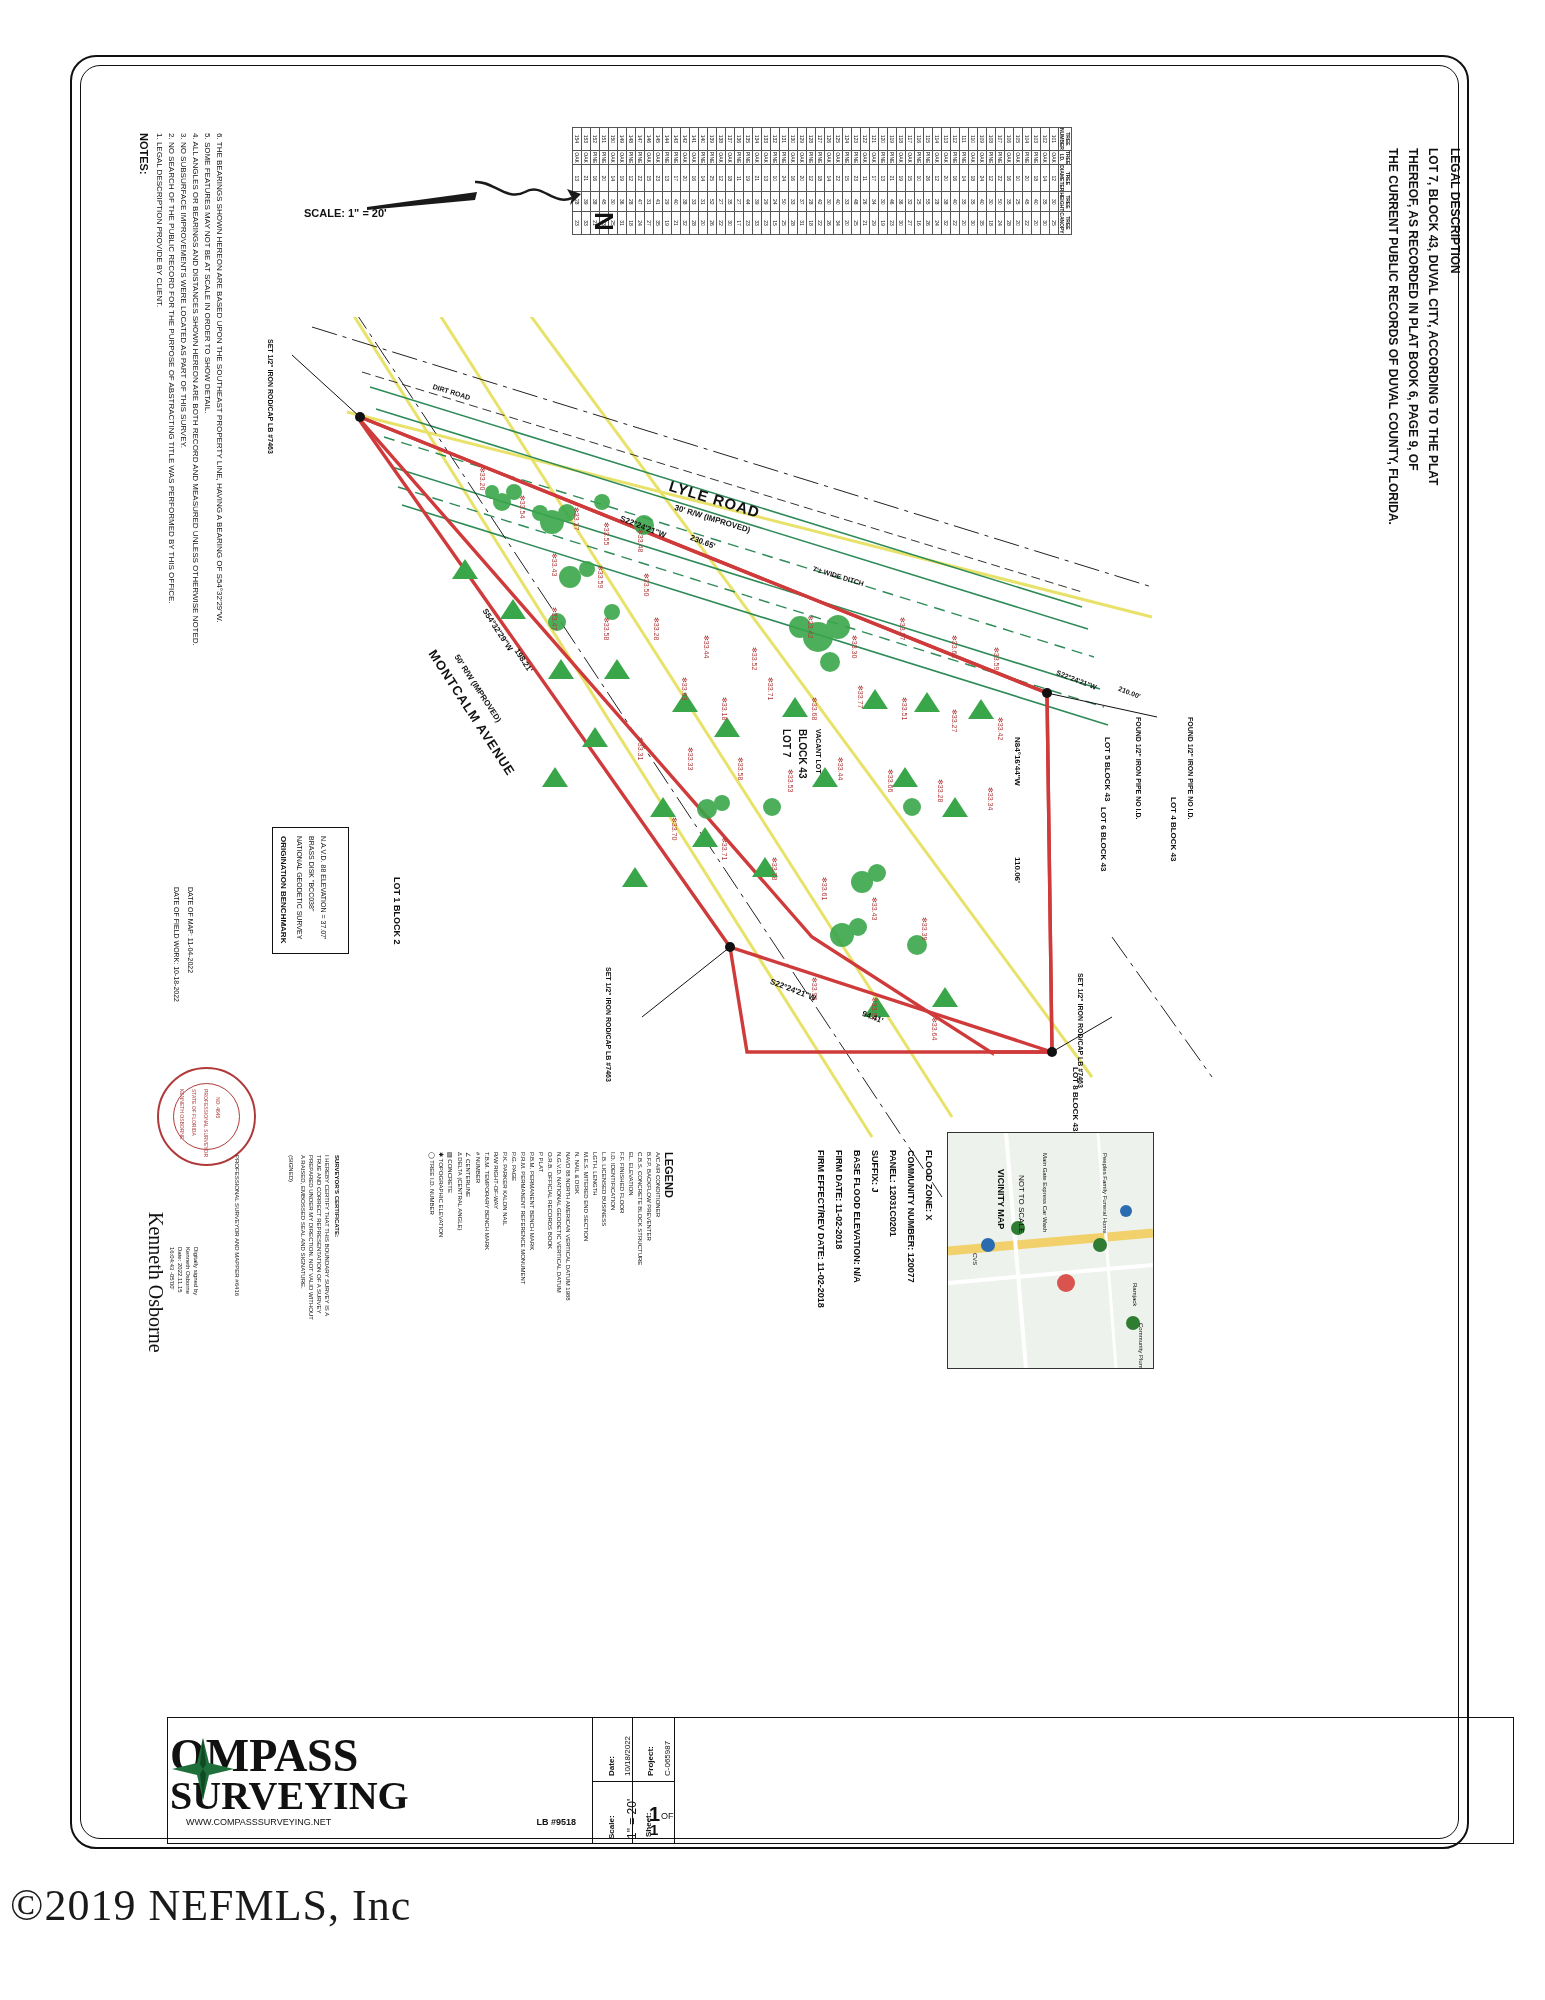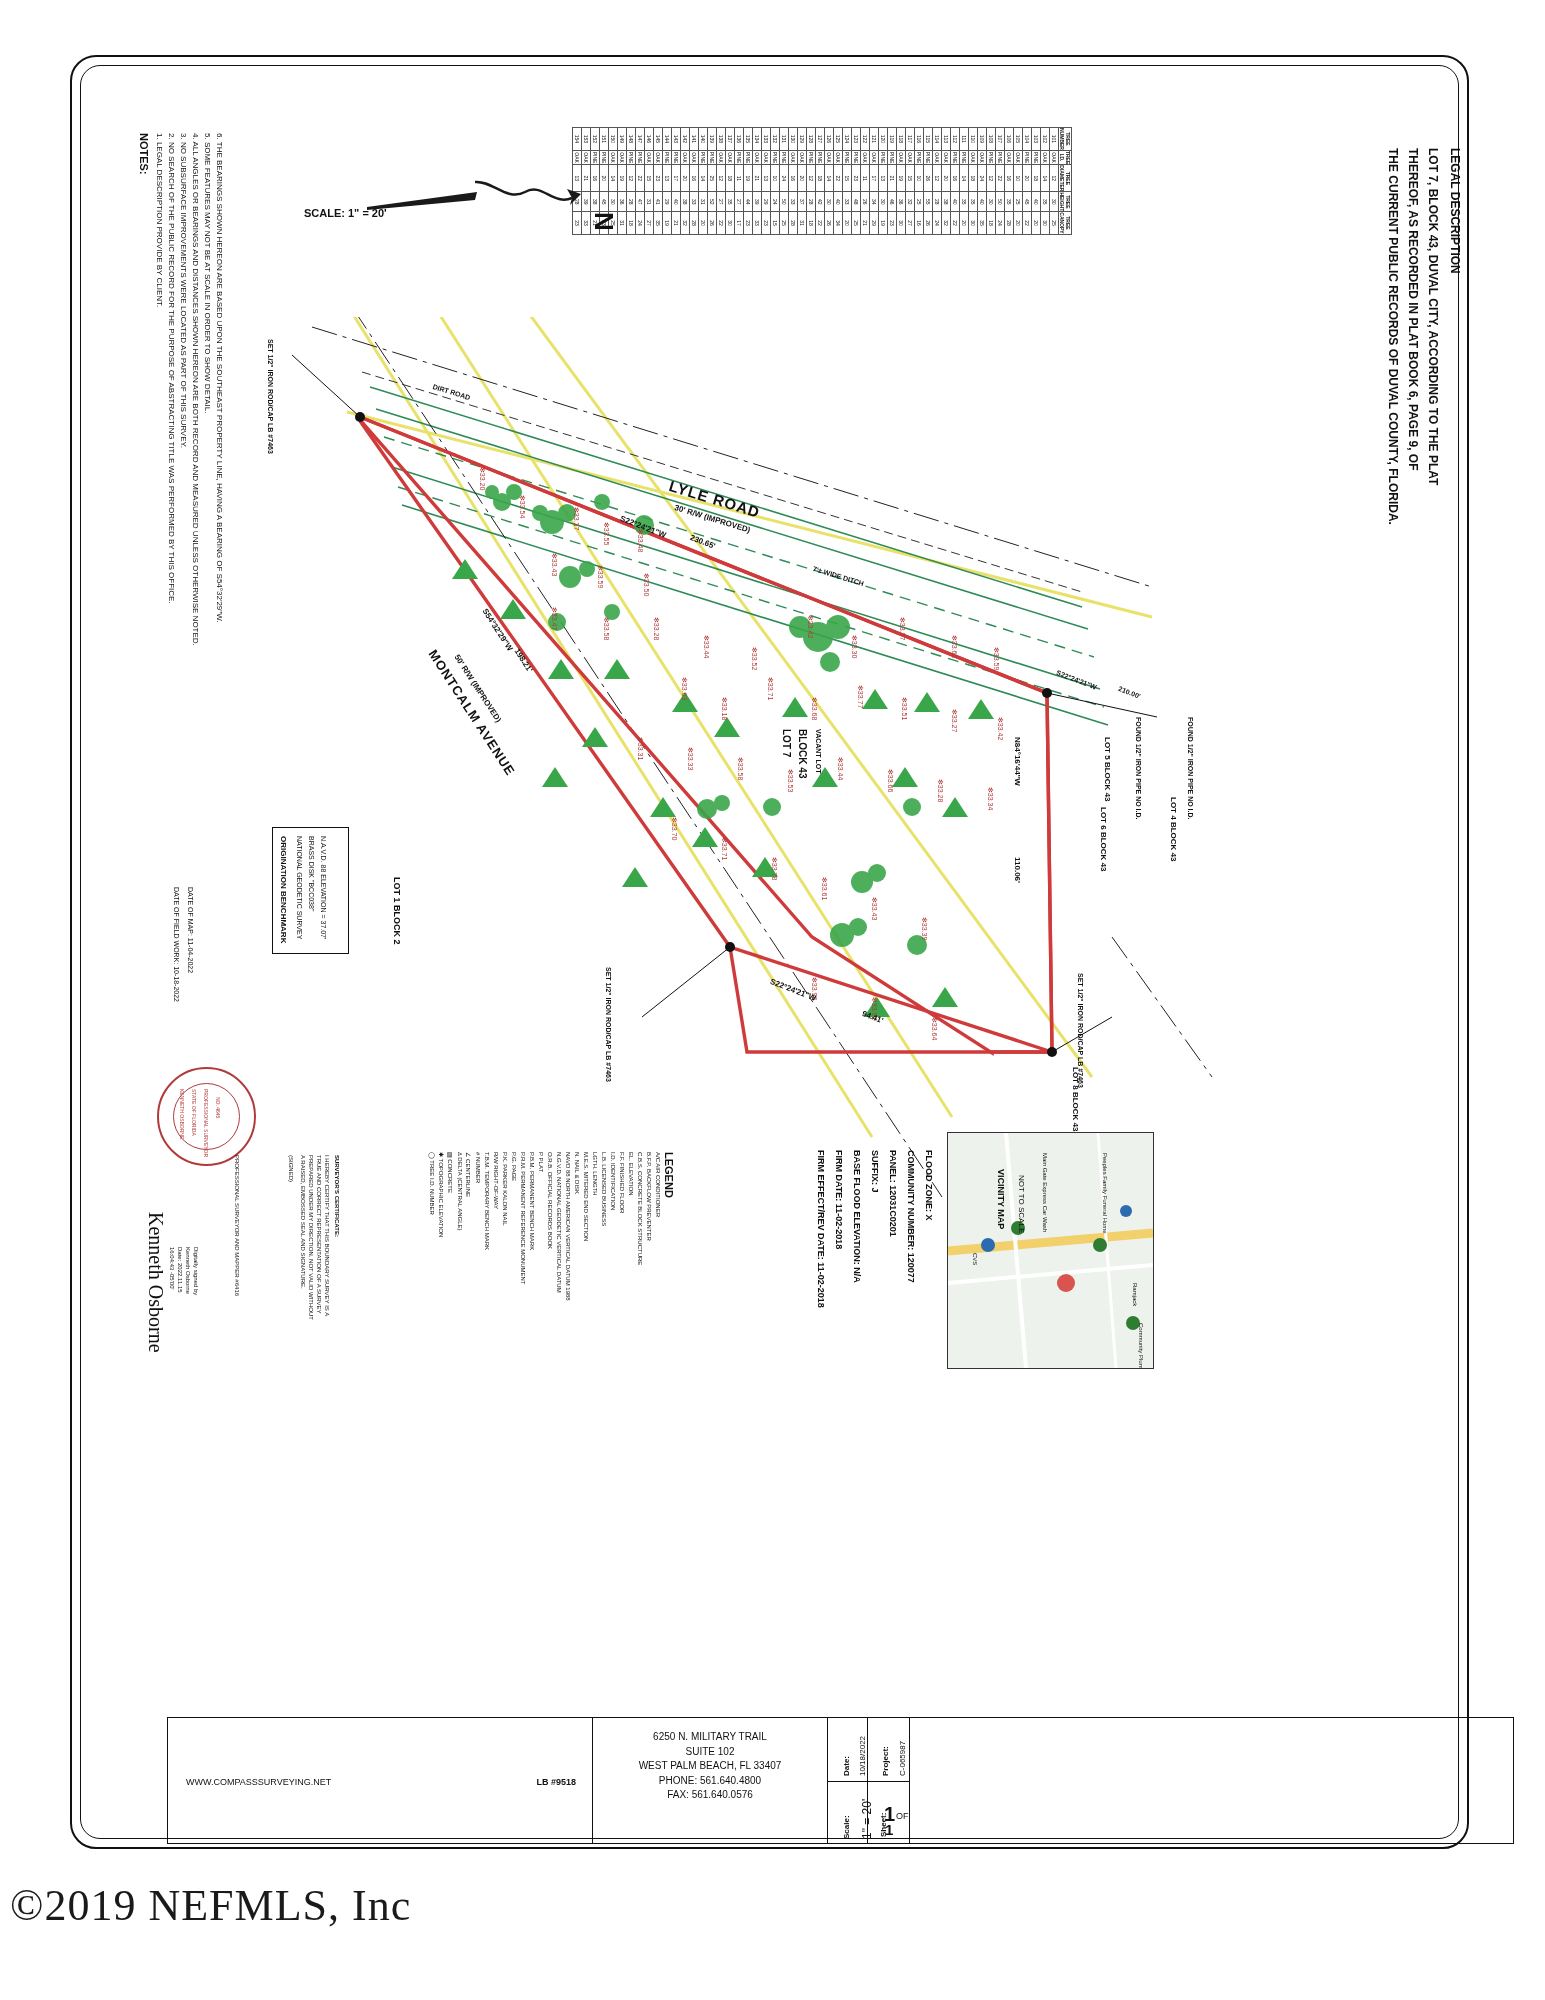--- a/index.html
+++ b/index.html
@@ -777,34 +777,38 @@
    <div class="lbl2" style="left:30px;top:120px;font-size:6px;font-weight:normal;">CVS</div>
    <div class="lbl2" style="left:190px;top:150px;font-size:6px;font-weight:normal;">Ramjack</div>
    <div class="lbl2" style="left:160px;top:20px;font-size:6px;font-weight:normal;">Peeples Family Funeral Home</div>
    <div class="lbl2" style="left:100px;top:20px;font-size:6px;font-weight:normal;">Main Gate Express Car Wash</div>
    <div class="lbl2" style="left:196px;top:190px;font-size:6px;font-weight:normal;">Community Plumbing</div>
  </div>
 
  <div id="titleblock">
    <div class="tbcell" id="logo">
      <div style="position:relative;width:100%;padding-left:18px;box-sizing:border-box;">
+       <div style="display:flex;align-items:flex-start;">
+         <svg width="70" height="70" viewBox="0 0 70 70">
+           <polygon points="35,4 41,29 66,35 41,41 35,66 29,41 4,35 29,29" fill="#1f6f3a"></polygon>
+           <polygon points="35,4 38,30 35,35 32,30" fill="#0f4a25"></polygon>
+           <polygon points="35,66 38,40 35,35 32,40" fill="#0f4a25"></polygon>
+         </svg>
+         <div style="margin-left:-16px;">
+           <div class="compass-c">OMPASS</div>
+           <div class="compass-s">SURVEYING</div>
+         </div>
+       </div>
        <div style="display:flex;justify-content:space-between;padding-right:16px;margin-top:2px;">
          <span style="font-size:9px;">WWW.COMPASSSURVEYING.NET</span>
          <span style="font-size:9px;font-weight:bold;">LB #9518</span>
        </div>
      </div>
    </div>
 
-   <div class="tbcell" id="addr">
-     <div>6250 N. MILITARY TRAIL</div>
-     <div>SUITE 102</div>
-     <div>WEST PALM BEACH, FL 33407</div>
-     <div>PHONE: 561.640.4800</div>
-     <div>FAX: 561.640.0576</div>
-   </div>
 
    <div class="tbcell" id="datecol">
      <div style="position:absolute;left:0;top:0;width:100%;height:50%;border-bottom:1px solid #111;">
        <div class="rotcell" style="left:14px;top:58px;font-weight:bold;">Date:</div>
        <div class="rotcell" style="left:30px;top:58px;">10/18/2022</div>
      </div>
      <div style="position:absolute;left:0;top:50%;width:100%;height:50%;">
        <div class="rotcell" style="left:14px;top:58px;font-weight:bold;">Scale:</div>
        <div class="rotcell" style="left:32px;top:58px;font-size:12px;">1" = 20'</div>
      </div>

